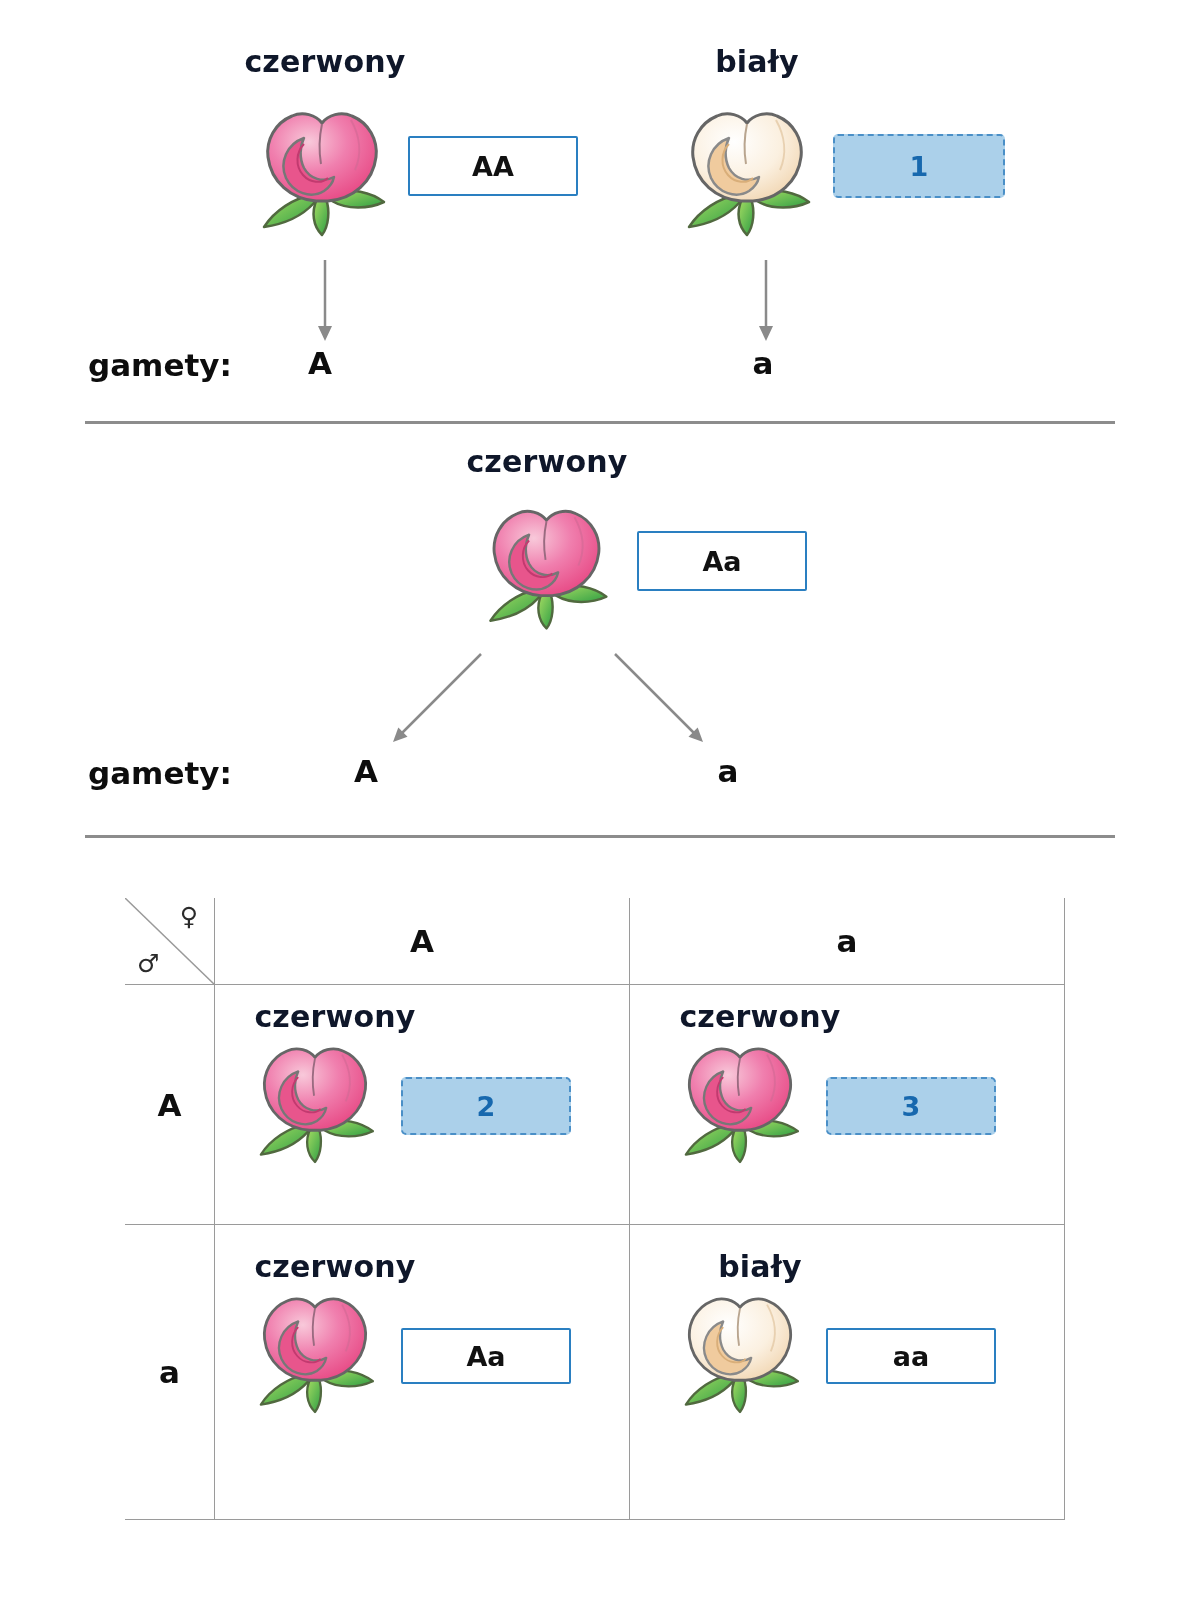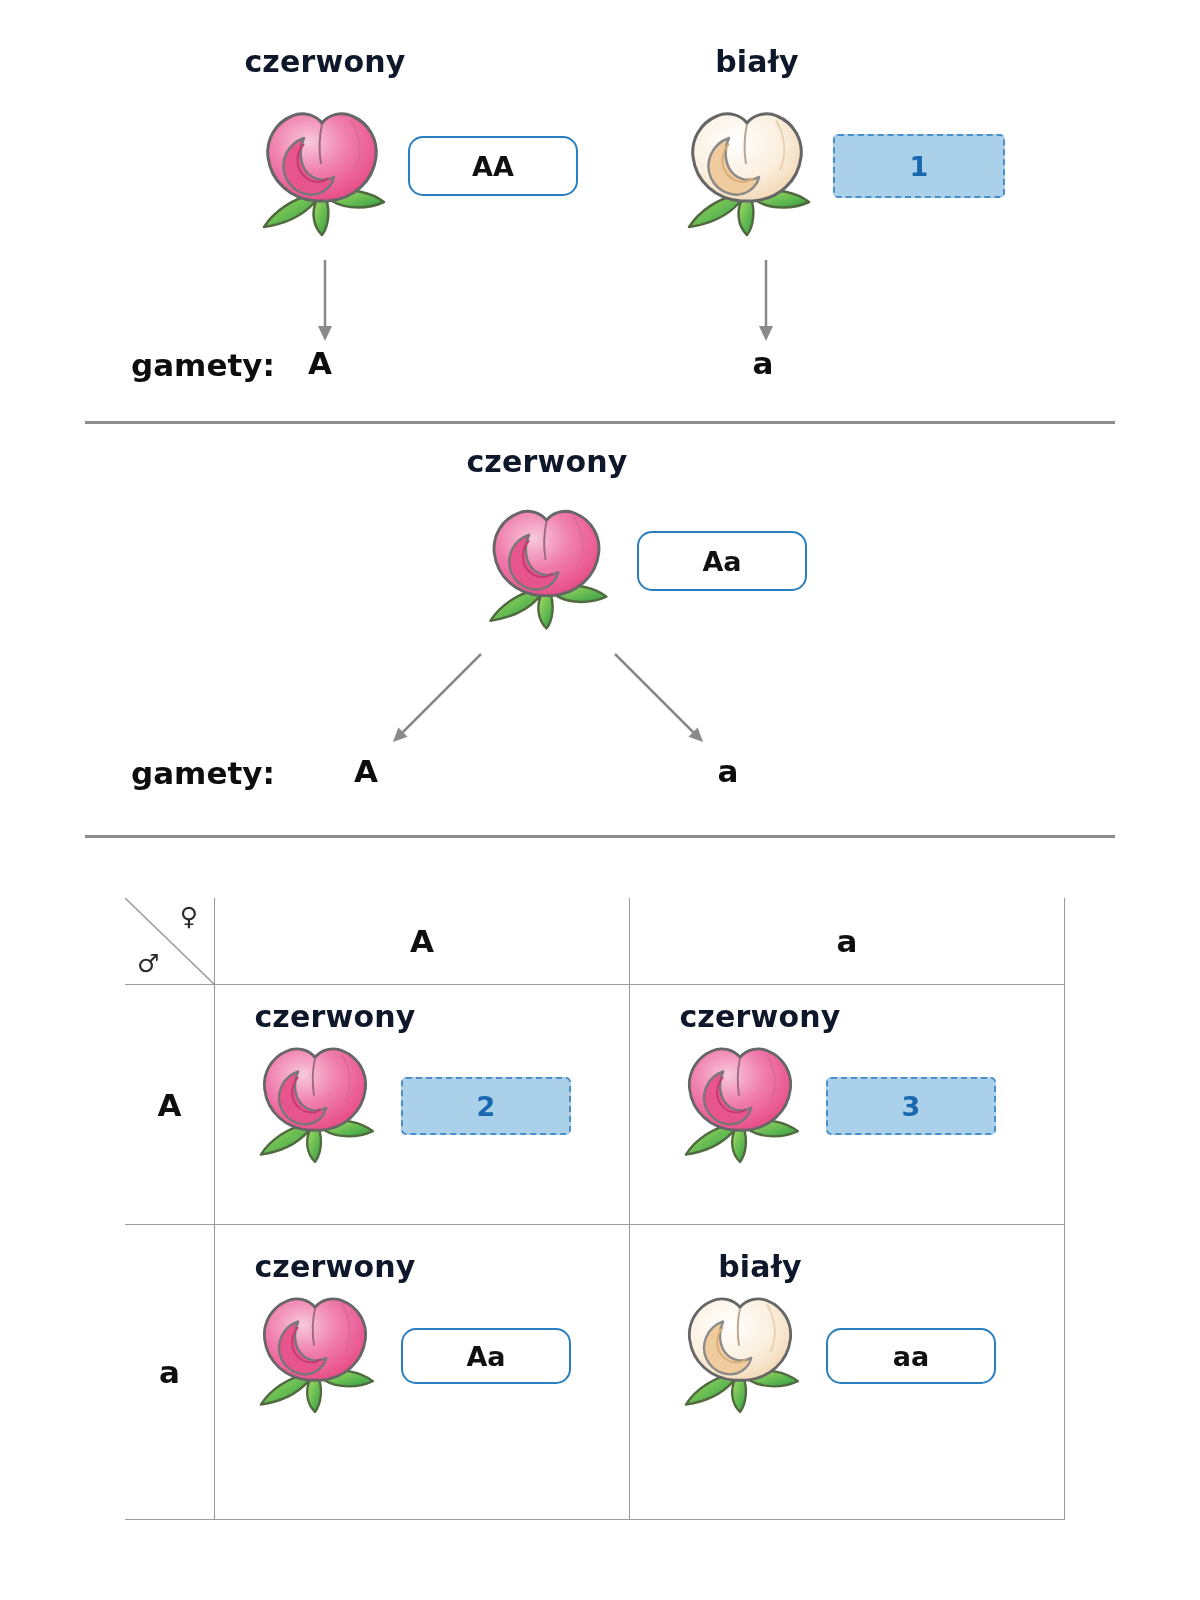--- a/index.html
+++ b/index.html
@@ -5,27 +5,27 @@
   * { margin:0; padding:0; box-sizing:border-box; }
   html,body { background:#ffffff; }
   body {
     font-family:"DejaVu Sans","Liberation Sans",sans-serif;
     color:#0f0f0f;
   }
   .page { position:relative; width:1200px; height:1600px; background:#fff; overflow:hidden; }
   .abs { position:absolute; }
 
   .flower-label { font-size:30px; font-weight:600; color:#0f172a; text-align:center; letter-spacing:.2px; }
-  .gametes-caption { font-size:31px; font-weight:600; color:#0d0d0d;margin-left:43px; }
+  .gametes-caption { font-size:31px; font-weight:600; color:#0d0d0d; }
   .gamete-letter { font-size:31px; font-weight:600; color:#0d0d0d; text-align:center; }
 
   .gbox {
     display:flex; align-items:center; justify-content:center;
     width:170px; height:60px;
-    font-size:27px; font-weight:600; border-radius:15px;
+    font-size:27px; font-weight:600; border-radius:2px;
   }
   .gbox.solid { background:#ffffff; border:2px solid #2a7fc1; color:#111; }
   .gbox.slot  { background:#abd0ea; border:2px dashed #4a8fc7; color:#1768ae; border-radius:5px; }
 
   .divider { height:3px; background:#8c8c8c; }
 
   
   .punnett {
     position:absolute; left:125px; top:898px;
     display:grid;

